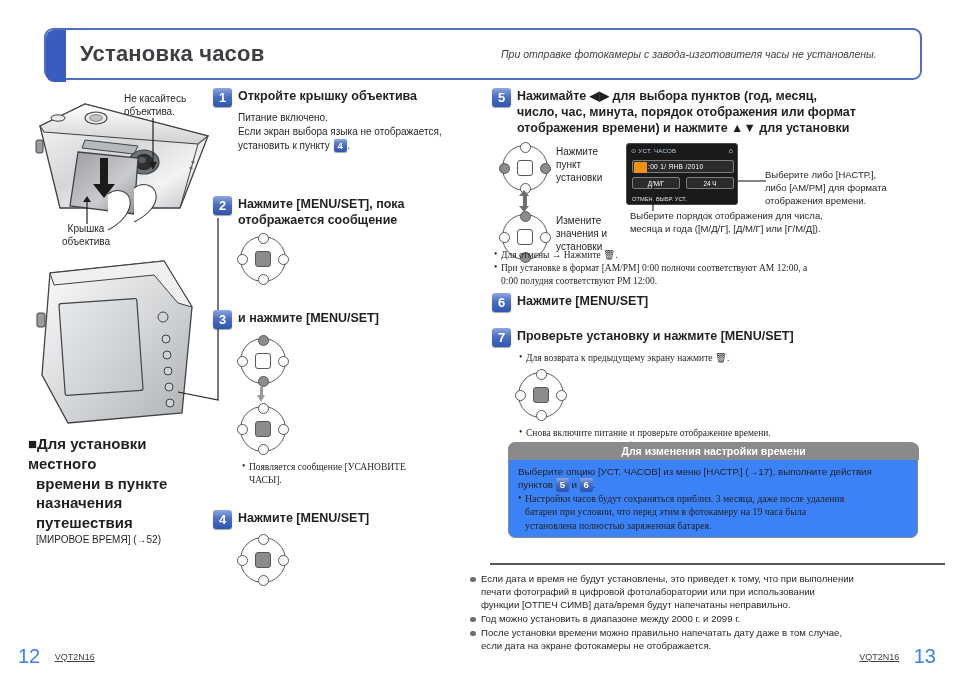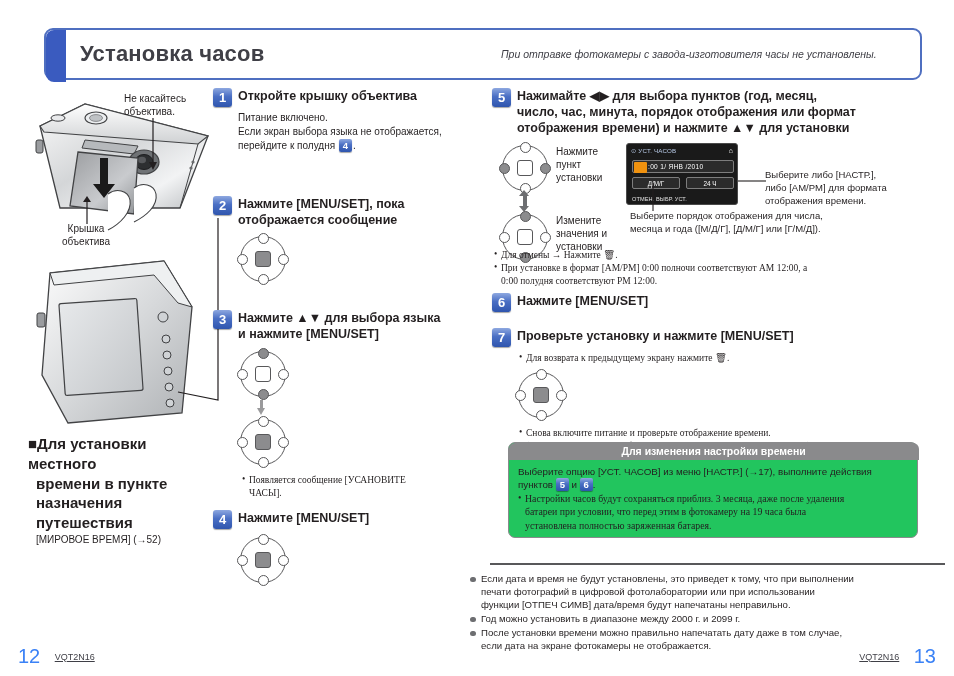--- a/index.html
+++ b/index.html
@@ -137,21 +137,21 @@
   }
   .lcd-fmt.a{ left:5px; width:48px;}
   .lcd-fmt.b{ left:59px; width:48px;}
   .lcd-bottom{
     position:absolute; left:5px; bottom:2px; font-size:5.6px; color:#e3e3e3; letter-spacing:.1px;
   }
 
   
   .graybox{
     position:absolute; left:508px; top:442px; width:410px; height:96px;
-    border:1.4px solid #8a8a8c; border-radius:7px; background:#22c55e;
+    border:1.4px solid #8a8a8c; border-radius:7px; background:#3b82f6;
   }
   .graybox-hd{
     position:absolute; left:-0.4px; top:-0.4px; width:410px; height:17px;
     background:#8a8a8c; color:#fff; font-size:10.5px; font-weight:bold;
     text-align:center; line-height:17px; border-radius:6px 6px 0 0;
   }
   .graybox-body{
     position:absolute; left:9px; top:22px; width:392px;
     font-size:9.8px; line-height:1.34;
   }
@@ -287,21 +287,21 @@
   <svg style="position:absolute;left:160px;top:210px;width:60px;height:200px;">
     <path d="M58 8 L58 190 L18 182" fill="none" stroke="#231f20" stroke-width="1.2"></path>
   </svg>
 
   <div class="step" style="left:213px; top:88px; width:262px;">
     <span class="num">1</span><span class="step-title">Откройте крышку объектива</span>
     <div class="body-text" style="margin-left:25px; margin-top:4px;">
       <div>Питание включено.</div>
       <div>Если экран выбора языка не отображается,</div>
       <div>
-        <span>перейдите к полудня</span>
+        <span>установить к пункту</span>
         <span class="num inline" style="margin:0 1px;">4</span><span>.</span>
       </div>
     </div>
   </div>
 
   <div class="step" style="left:213px; top:196px; width:262px;">
     <span class="num">2</span><span class="step-title" style="width:225px;">
       <span style="display:block">Нажмите [MENU/SET], пока</span>
       <span style="display:block">отображается сообщение</span>
     </span>
@@ -312,21 +312,20 @@
         <div class="btn down"></div>
         <div class="btn left"></div>
         <div class="btn right"></div>
         <div class="center on"></div>
       </div>
     </div>
   </div>
 
   <div class="step" style="left:213px; top:310px; width:262px;">
     <span class="num">3</span><span class="step-title" style="width:228px;">
-      <span style="display:block">Нажмите ▲▼ для выбора языка</span>
       <span style="display:block">и нажмите [MENU/SET]</span>
     </span>
     <div style="margin-left:27px; margin-top:9px;">
       <div class="dpad">
         <div class="ring"></div>
         <div class="btn up on"></div>
         <div class="btn down on"></div>
         <div class="btn left"></div>
         <div class="btn right"></div>
         <div class="center"></div>

